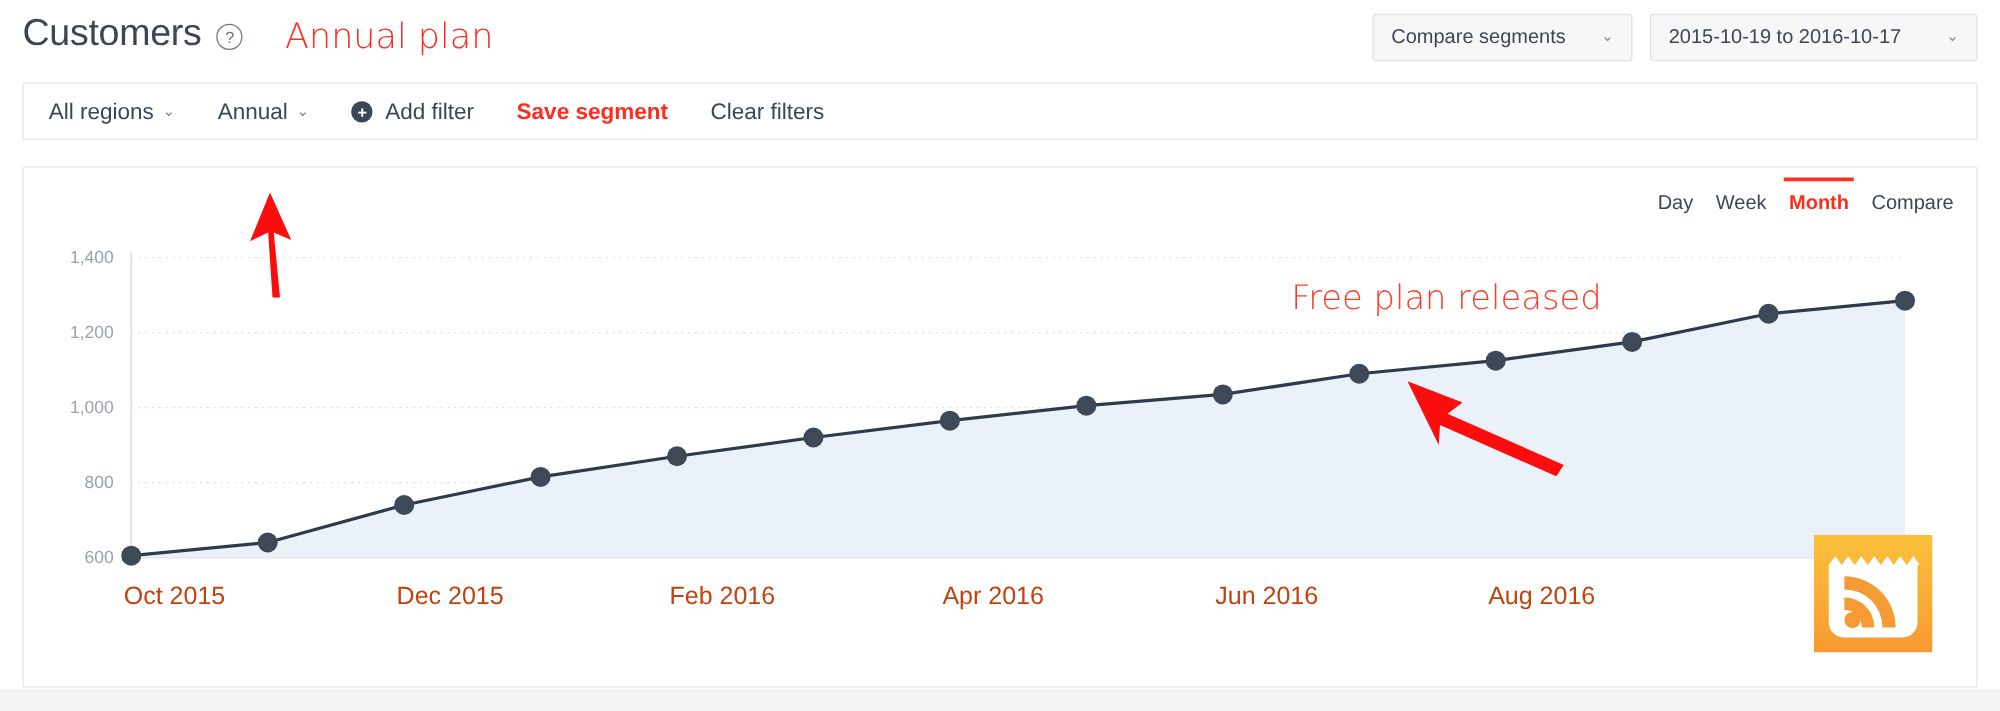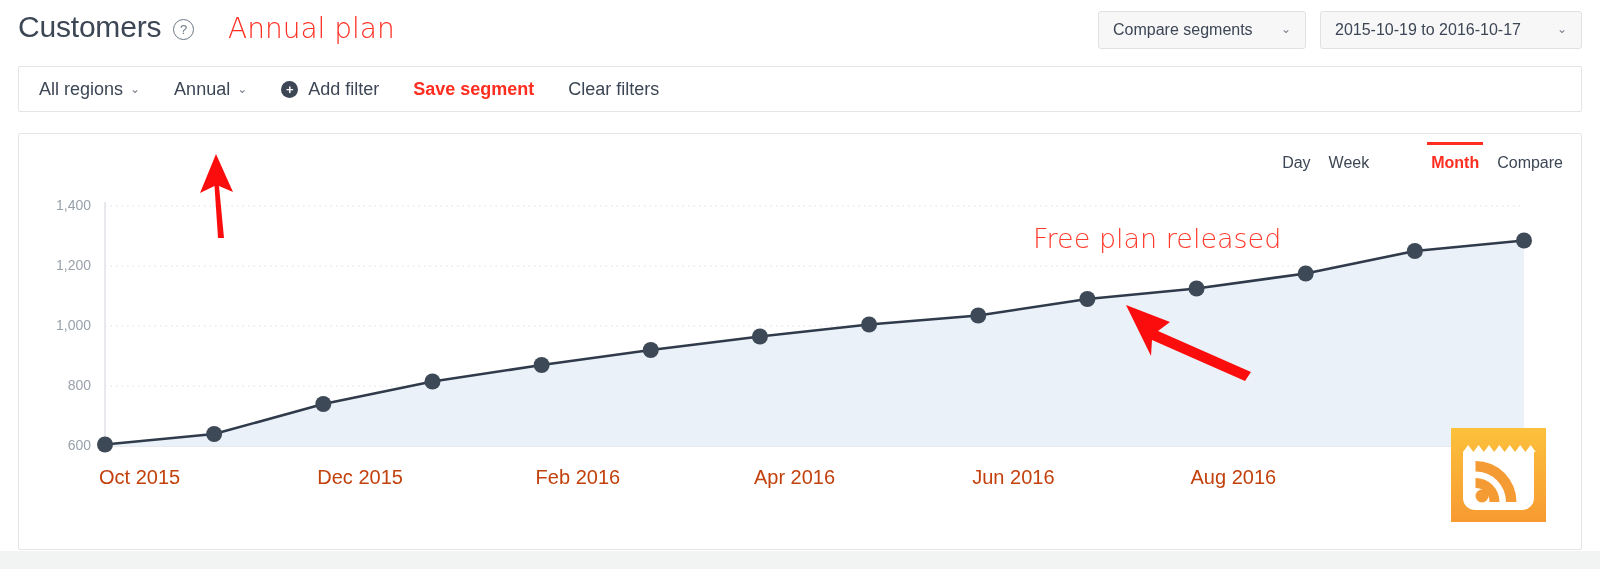--- a/index.html
+++ b/index.html
@@ -58,21 +58,21 @@
   .chart-card {
     position:absolute; left:18px; top:133px; width:1564px; height:417px;
     background:#fff; border:1px solid #e3e5e8; border-radius:2px; overflow:hidden;
   }
   .granularity {
     position:absolute; right:18px; top:8px; display:flex; gap:18px; align-items:flex-start;
   }
   .gran-tab {
     font-size:16px; color:#3c4654; padding-top:12px; position:relative; white-space:nowrap;
   }
-  .gran-tab.active { color:#ff2d20; font-weight:600;margin-left:44px; }
+  .gran-tab.active { color:#ff2d20; font-weight:600; }
   .gran-tab.active::before {
     content:""; position:absolute; left:-4px; right:-4px; top:0; height:3px; background:#ff2d20;
   }
 
   .plot { position:absolute; left:0; top:0; width:1564px; height:417px; }
 
   .ylabel {
     position:absolute; font-size:14px; color:#9aa1ab; text-align:right; width:60px;
     font-family:"Liberation Sans", sans-serif;
   }

